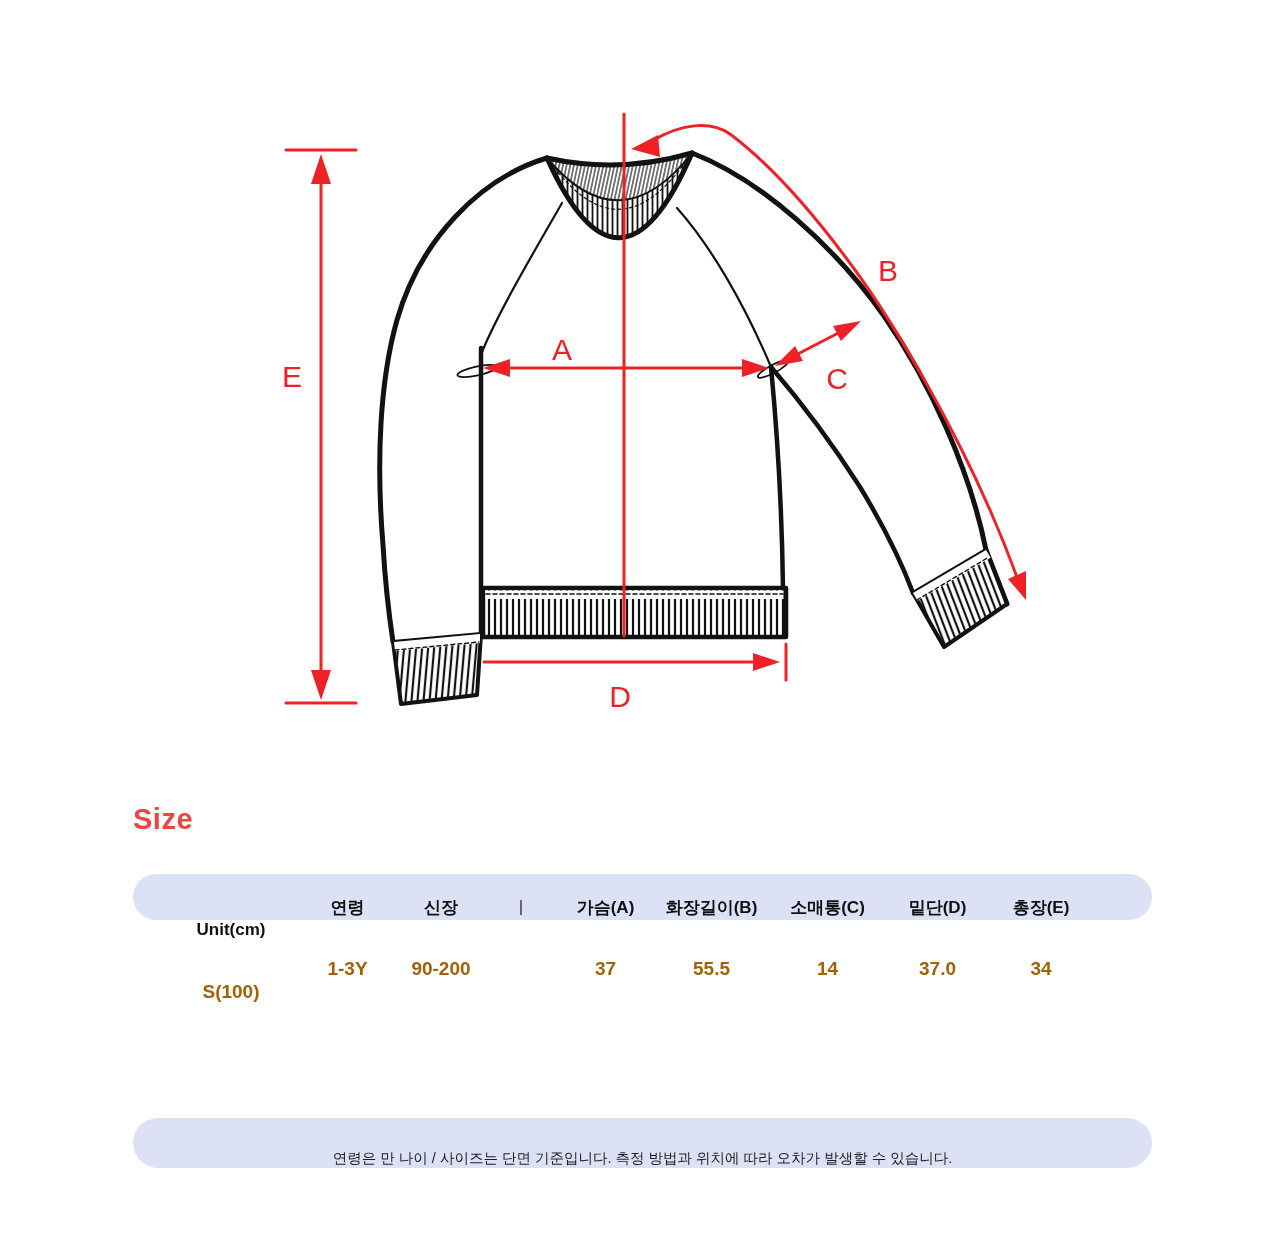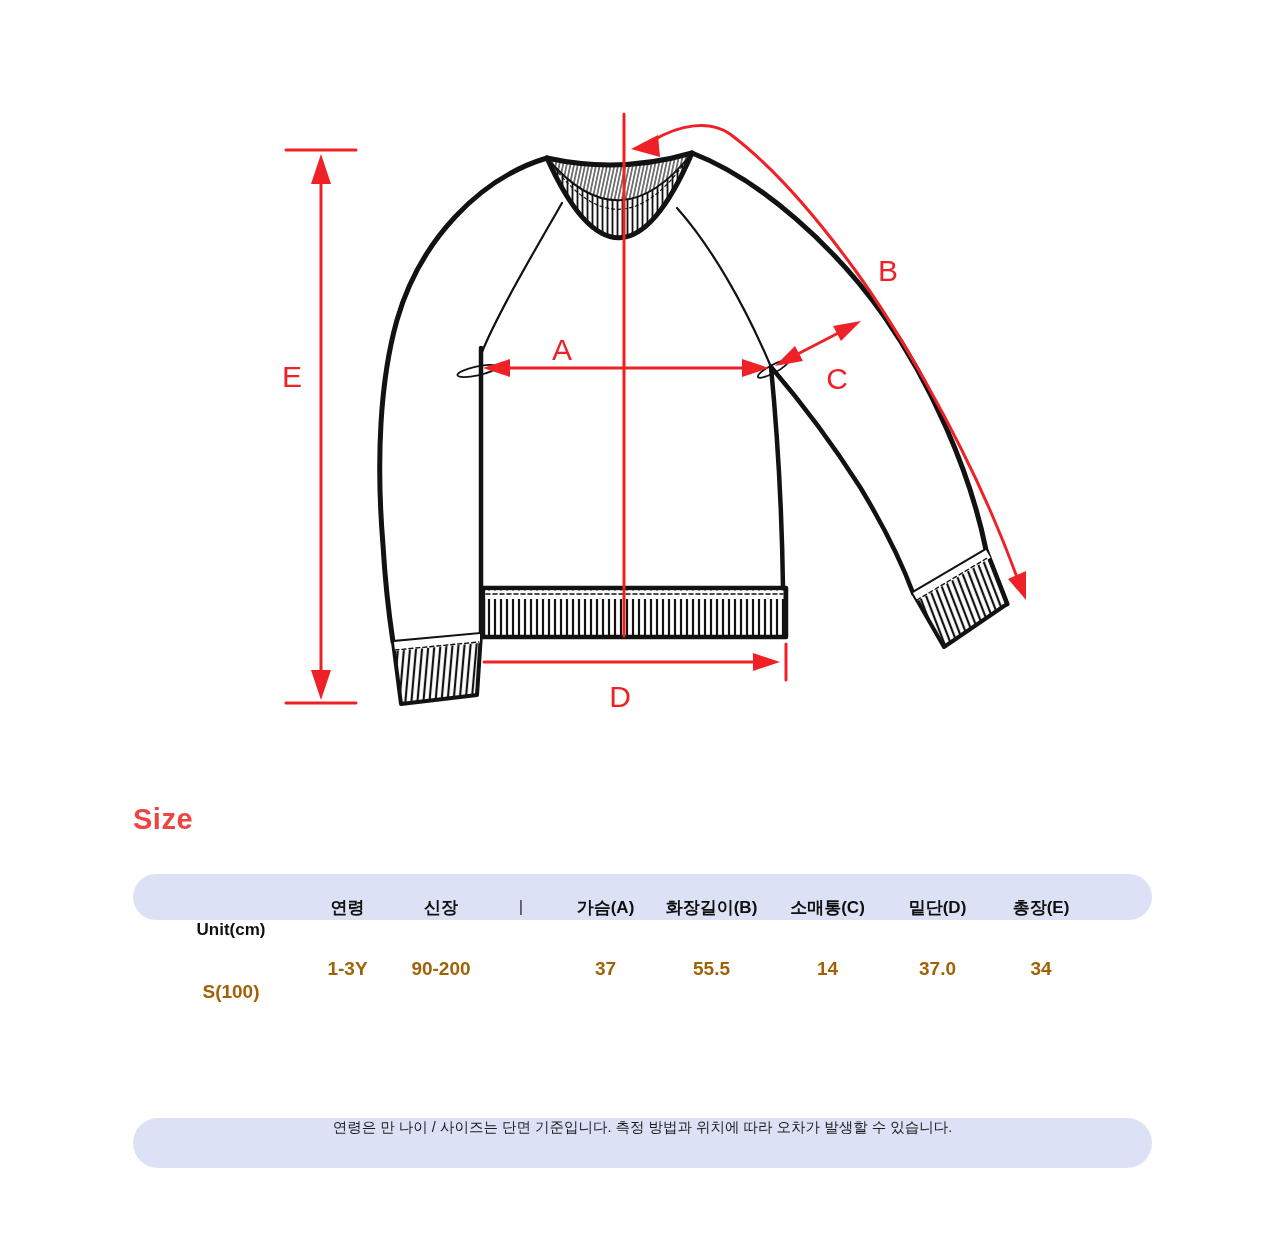--- a/index.html
+++ b/index.html
@@ -23,21 +23,21 @@
   .table-header{
     position:absolute;left:133px;top:874px;width:1019px;height:46px;
     background:#dce1f6;border-radius:23px;font-size:17px;font-weight:700;color:#101010;
   }
   .table-header .divider{font-weight:400;color:#333;}
   .table-rows{position:absolute;left:133px;top:935px;width:1019px;}
   .trow{height:43.5px;font-size:19px;font-weight:600;color:#a16207;}
   .trow > div:first-child{font-weight:700;}
   .table-note{
     position:absolute;left:133px;top:1118px;width:1019px;height:50px;
-    background:#dce1f6;border-radius:25px;display:flex;align-items:flex-start;justify-content:center;
+    background:#dce1f6;border-radius:25px;display:flex;align-items:flex-end;justify-content:center;
     font-size:14.5px;font-weight:400;color:#1c1c1c;
   }
   svg text.mlabel{font-family:"Liberation Sans","DejaVu Sans",sans-serif;font-size:30px;fill:#ee2127;}
 </style>
 </head>
 <body>
 
 <div class="diagram-wrap">
 <svg width="1284" height="780" viewBox="0 0 1284 780">
   <defs>

